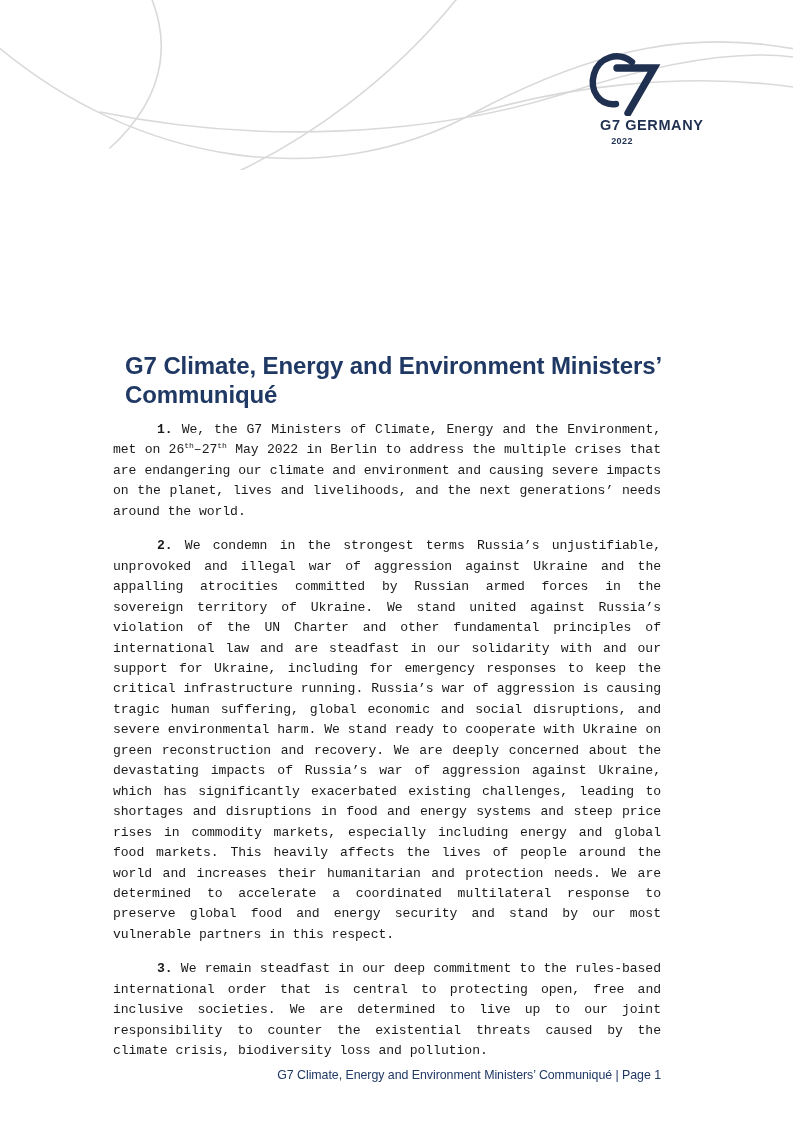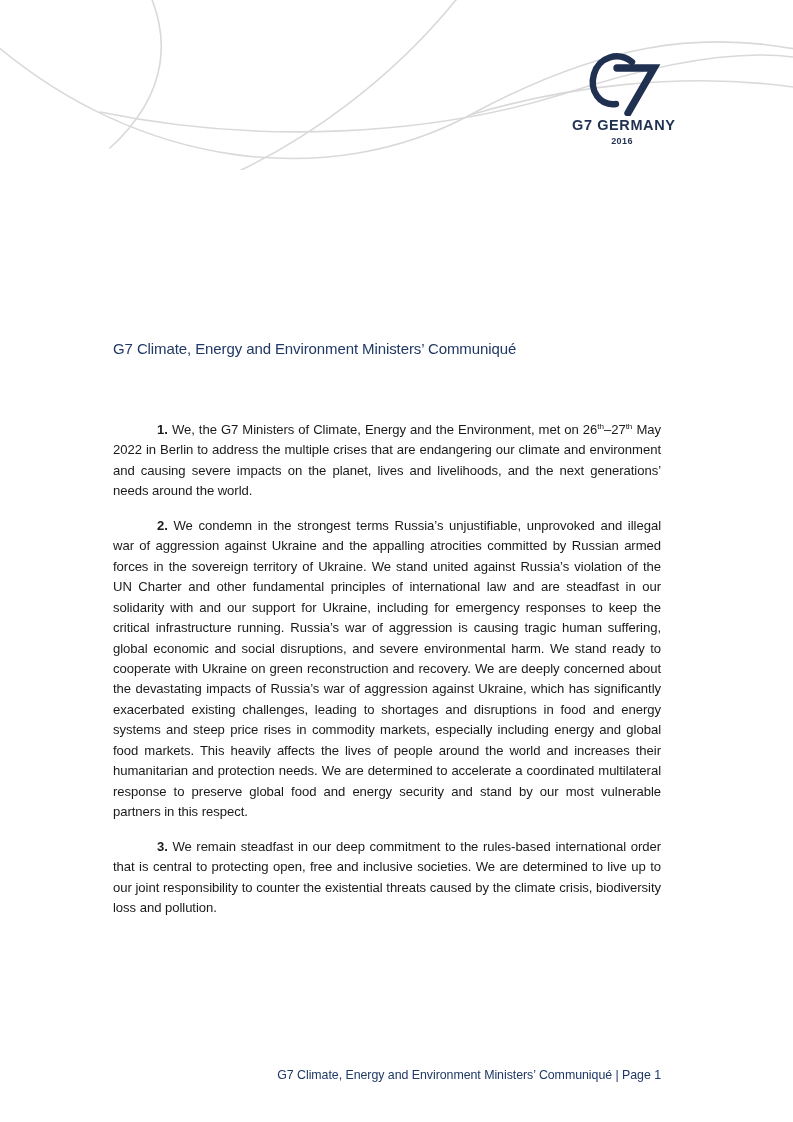--- a/index.html
+++ b/index.html
@@ -52,20 +52,21 @@
   }
   .logo-wordmark {
     font-family: "Liberation Sans", sans-serif;
     font-weight: bold;
     font-size: 14.5px;
     letter-spacing: 0.6px;
     color: #1F3050;
     line-height: 1;
     margin-top: 2px;
     white-space: nowrap;
+    margin-left: 28px;
   }
   .logo-year {
     font-family: "Liberation Sans", sans-serif;
     font-weight: bold;
     font-size: 9px;
     letter-spacing: 0.4px;
     color: #1F3050;
     line-height: 1;
     margin-top: 4px;
   }
@@ -87,37 +88,37 @@
     vertical-align: super;
     line-height: 0;
   }
 
   .doc-title {
     position: absolute;
     left: 113px;
     top: 340px;
     width: 560px;
     font-family: "Liberation Sans", sans-serif;
-    font-weight: normal;
-    font-size: 15px;
+    font-weight: bold;
+    font-size: 24px;
     color: #1F3864;
     letter-spacing: -0.1px;
     line-height: 1.2;
-    margin: 0;
+    margin: 12px;
   }
 
   .body-copy {
     position: absolute;
     left: 113px;
     top: 420px;
     width: 548px;
   }
   .para {
     margin: 0 0 14px 0;
-    font-family: Liberation Sans, sans-serif;
+    font-family: Liberation Mono, monospace;
     font-size: 13.1px;
     line-height: 20.45px;
     color: #1A1A1A;
     text-align: justify;
     text-indent: 44px;
     letter-spacing: -0.05px;
     -webkit-hyphens: none;
     hyphens: none;
   }
   .para .num {
@@ -168,21 +169,21 @@
   </div>
 
   <div class="logo">
     <svg class="logo-mark" viewBox="0 0 100 68" aria-hidden="true">
 
       <path d="M 60 14 C 46 3, 27 9, 22 26 C 17 43, 28 58, 44 56" fill="none" stroke="#1F3050" stroke-width="6.4" stroke-linecap="round"></path>
 
       <path d="M 45 20 L 82 20 L 56 65" fill="none" stroke="#1F3050" stroke-width="7.4" stroke-linecap="round" stroke-linejoin="miter"></path>
     </svg>
     <div class="logo-wordmark">G7 GERMANY</div>
-    <div class="logo-year">2016</div>
+    <div class="logo-year">2022</div>
   </div>
 
 
   <h1 class="doc-title">G7 Climate, Energy and Environment Ministers’ Communiqué</h1>
 
   <div class="body-copy">
       <p class="para"><span class="num">1.</span><span> We, the G7 Ministers of Climate, Energy and the Environment, met on 26</span><sup>th</sup><span>–27</span><sup>th</sup><span> May 2022 in Berlin to address the multiple crises that are endangering our climate and environment and causing severe impacts on the planet, lives and livelihoods, and the next generations’ needs around the world.</span></p>
       <p class="para"><span class="num">2.</span><span> We condemn in the strongest terms Russia’s unjustifiable, unprovoked and illegal war of aggression against Ukraine and the appalling atrocities committed by Russian armed forces in the sovereign territory of Ukraine. We stand united against Russia’s violation of the UN Charter and other fundamental principles of international law and are steadfast in our solidarity with and our support for Ukraine, including for emergency responses to keep the critical infrastructure running. Russia’s war of aggression is causing tragic human suffering, global economic and social disruptions, and severe environmental harm. We stand ready to cooperate with Ukraine on green reconstruction and recovery. We are deeply concerned about the devastating impacts of Russia’s war of aggression against Ukraine, which has significantly exacerbated existing challenges, leading to shortages and disruptions in food and energy systems and steep price rises in commodity markets, especially including energy and global food markets. This heavily affects the lives of people around the world and increases their humanitarian and protection needs. We are determined to accelerate a coordinated multilateral response to preserve global food and energy security and stand by our most vulnerable partners in this respect.</span></p>
       <p class="para"><span class="num">3.</span><span> We remain steadfast in our deep commitment to the rules-based international order that is central to protecting open, free and inclusive societies. We are determined to live up to our joint responsibility to counter the existential threats caused by the climate crisis, biodiversity loss and pollution.</span></p>
     </div>

